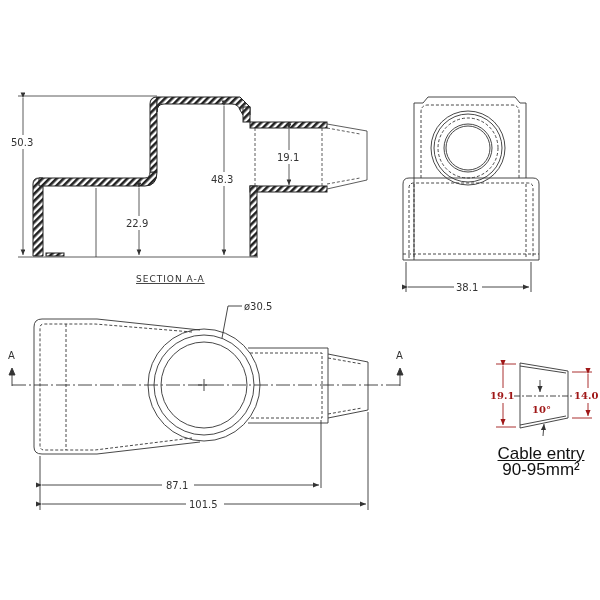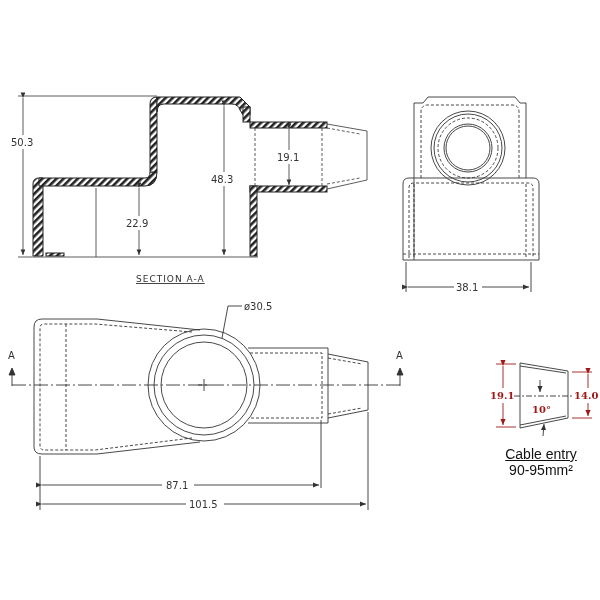--- a/index.html
+++ b/index.html
@@ -1,20 +1,20 @@
 <!DOCTYPE html>
 <html><head>
 <meta charset="utf-8">
 <style>
   html,body{margin:0;padding:0;background:#fff;}
   body{width:600px;height:600px;position:relative;overflow:hidden;font-family:"DejaVu Sans",sans-serif;}
   svg{position:absolute;left:0;top:0;}
   .dim{font-family:"DejaVu Sans",sans-serif;font-size:10px;fill:#333;}
   .red{fill:#a01818;font-family:"DejaVu Serif",serif;font-size:10px;font-weight:bold;}
-  .note{position:absolute;left:486px;top:446px;width:110px;text-align:center;font-family:"Liberation Sans",sans-serif;font-size:14px;line-height:16px;color:#111;}
+  .note{position:absolute;left:486px;top:446px;width:110px;text-align:center;font-family:"Liberation Sans",sans-serif;font-size:17px;line-height:16px;color:#111;}
   .note .u{text-decoration:underline;}
 </style>
 </head>
 <body>
 
 <svg width="600" height="600" viewBox="0 0 600 600">
   <defs>
     <pattern id="hatch" width="5" height="5" patternUnits="userSpaceOnUse" patternTransform="rotate(45)">
       <rect width="5" height="5" fill="#fff"></rect>
       <rect width="2.6" height="5" fill="#222"></rect>

